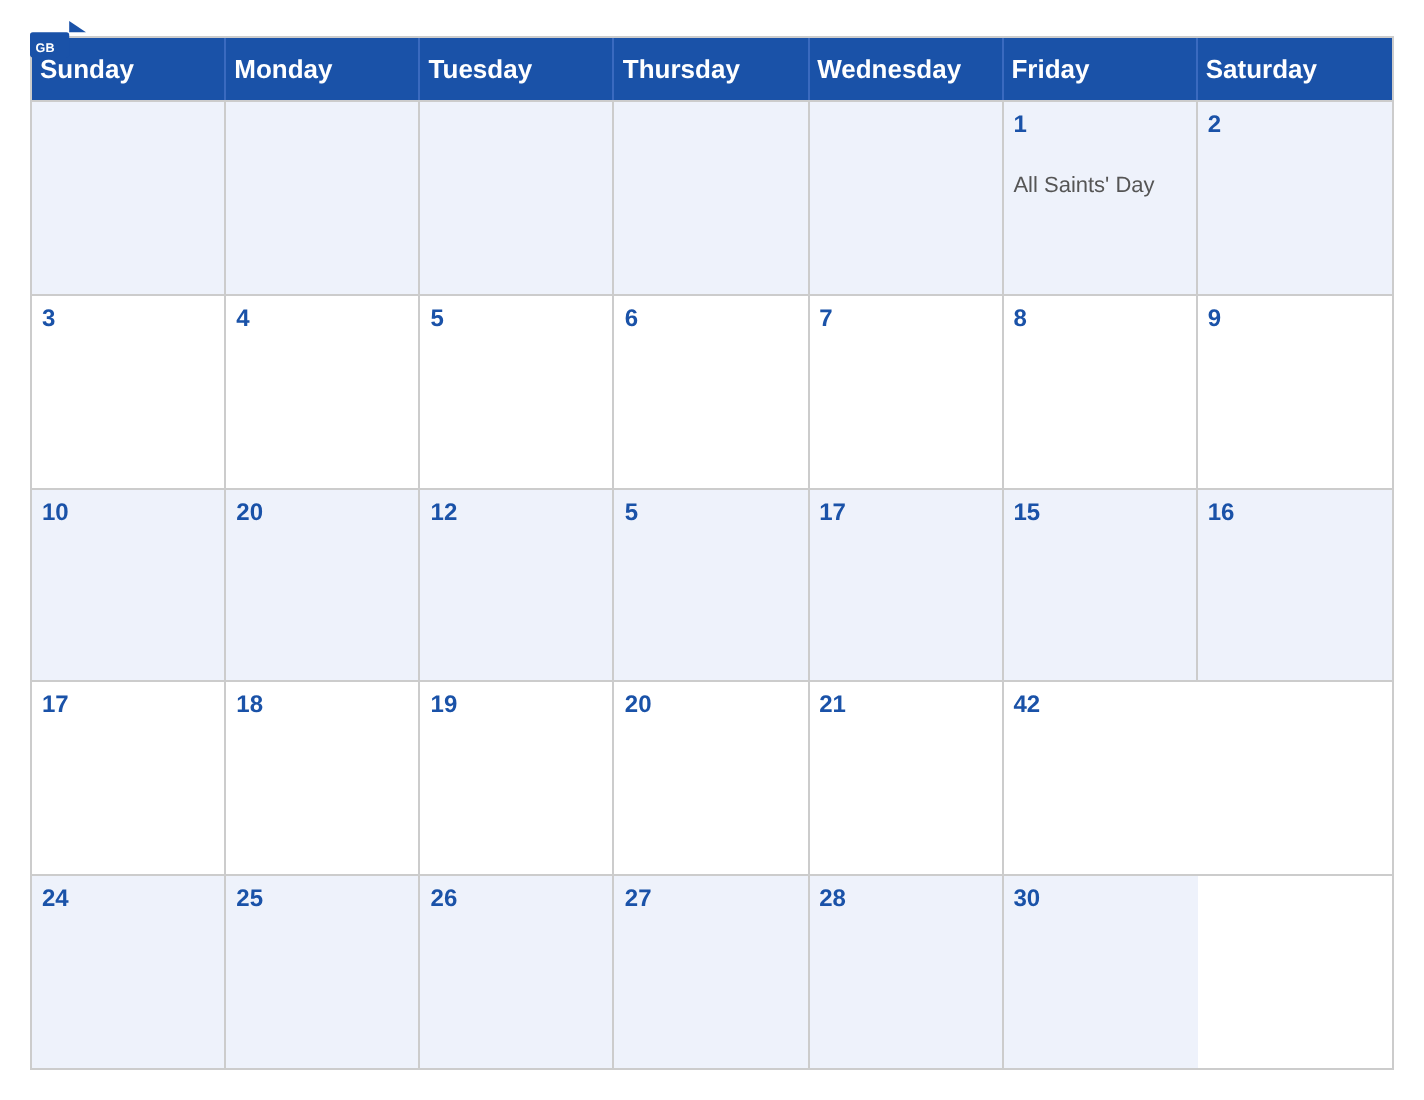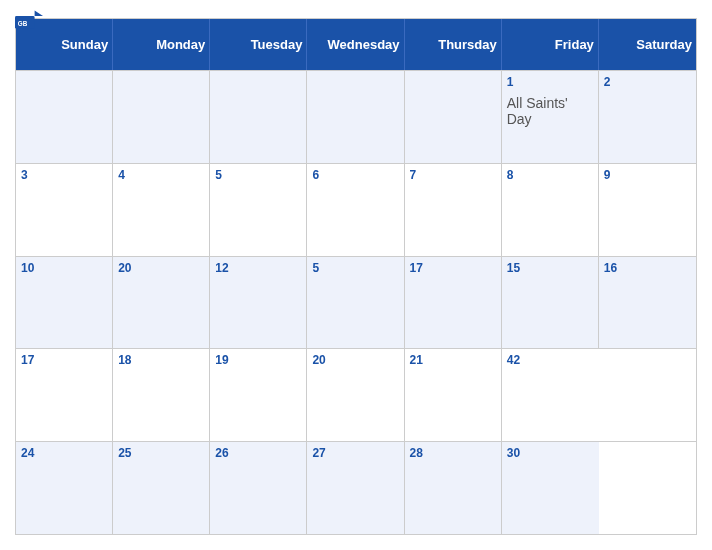--- a/index.html
+++ b/index.html
@@ -67,22 +67,22 @@
       flex-direction: column;
       border: 1px solid #ccc;
     }
     .day-headers {
       display: grid;
       grid-template-columns: repeat(7, 1fr);
       background: #1a52a8;
     }
     .day-header {
       color: #fff;
-      text-align: right;
-      padding: 18px 4px;
+      text-align: left;
+      padding: 8px 4px;
       font-size: 13px;
       font-weight: bold;
       border-right: 1px solid #3a6abf;
     }
     .day-header:last-child {
       border-right: none;
     }
     .weeks-container {
       flex: 1;
       display: flex;
@@ -108,23 +108,23 @@
     .day-cell.empty {
       background: #fff;
     }
     .day-number {
       font-size: 12px;
       font-weight: bold;
       color: #1a52a8;
       line-height: 1.3;
     }
     .day-event {
-      font-size: 14px;
+      font-size: 11px;
       color: #555;
-      margin-top: 4px;
+      margin-top: 16px;
       line-height: 1.2;
     }
     .week-row:nth-child(odd) .day-cell {
       background: #eef2fb;
     }
     .week-row:nth-child(even) .day-cell {
       background: #fff;
     }
   </style>
 </head>
@@ -143,22 +143,22 @@
     </div>
     <h1 class="month-title"></h1>
     <span class="country-label"></span>
   </div>
 
   <div class="calendar-grid">
     <div class="day-headers">
     <div class="day-header">Sunday</div>
         <div class="day-header">Monday</div>
         <div class="day-header">Tuesday</div>
+        <div class="day-header">Thursday</div>
         <div class="day-header">Wednesday</div>
-        <div class="day-header">Thursday</div>
         <div class="day-header">Friday</div>
         <div class="day-header">Saturday</div>
       </div>
     <div class="weeks-container">
     <div class="week-row">
           <div class="day-cell empty"></div>
           <div class="day-cell empty"></div>
           <div class="day-cell empty"></div>
           <div class="day-cell empty"></div>
           <div class="day-cell empty"></div>

